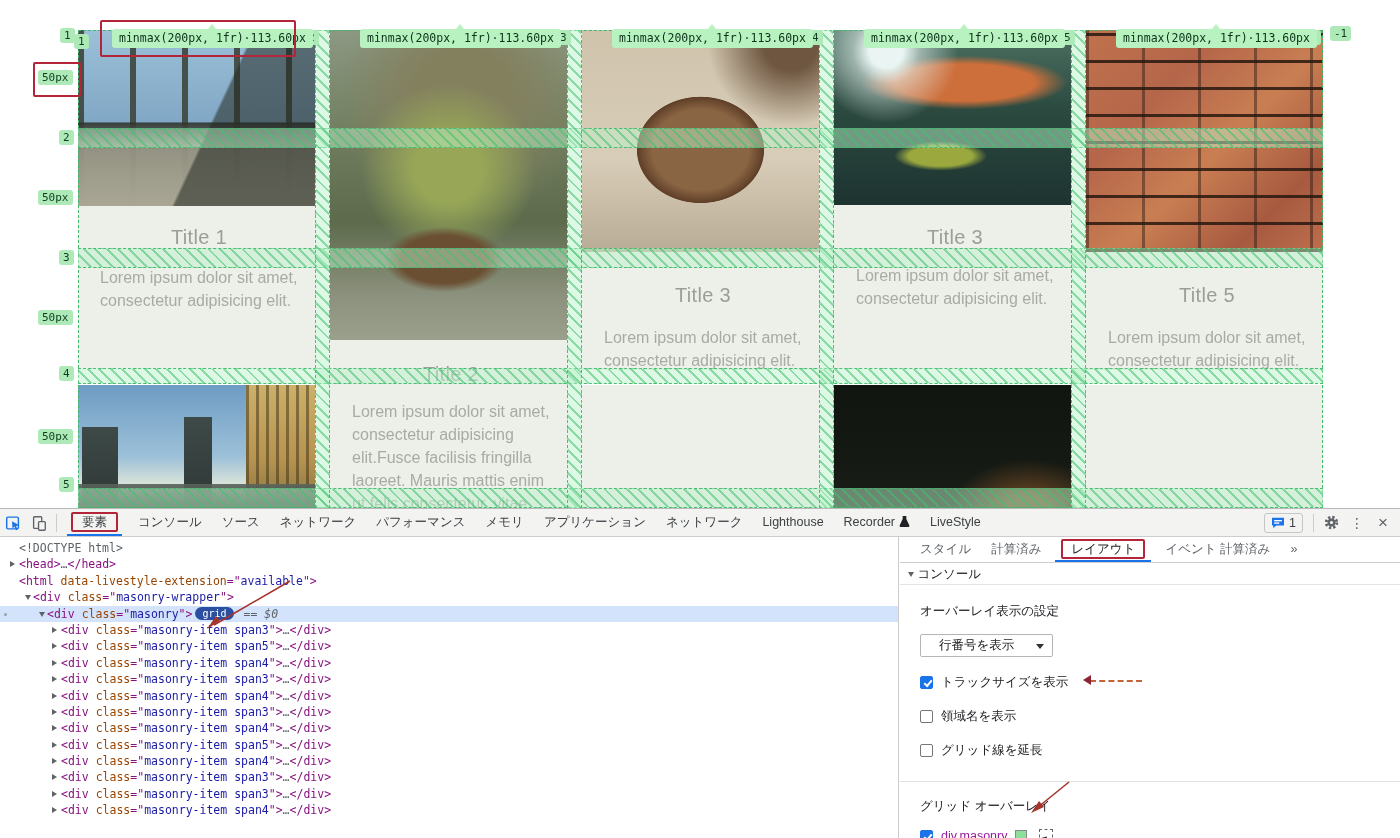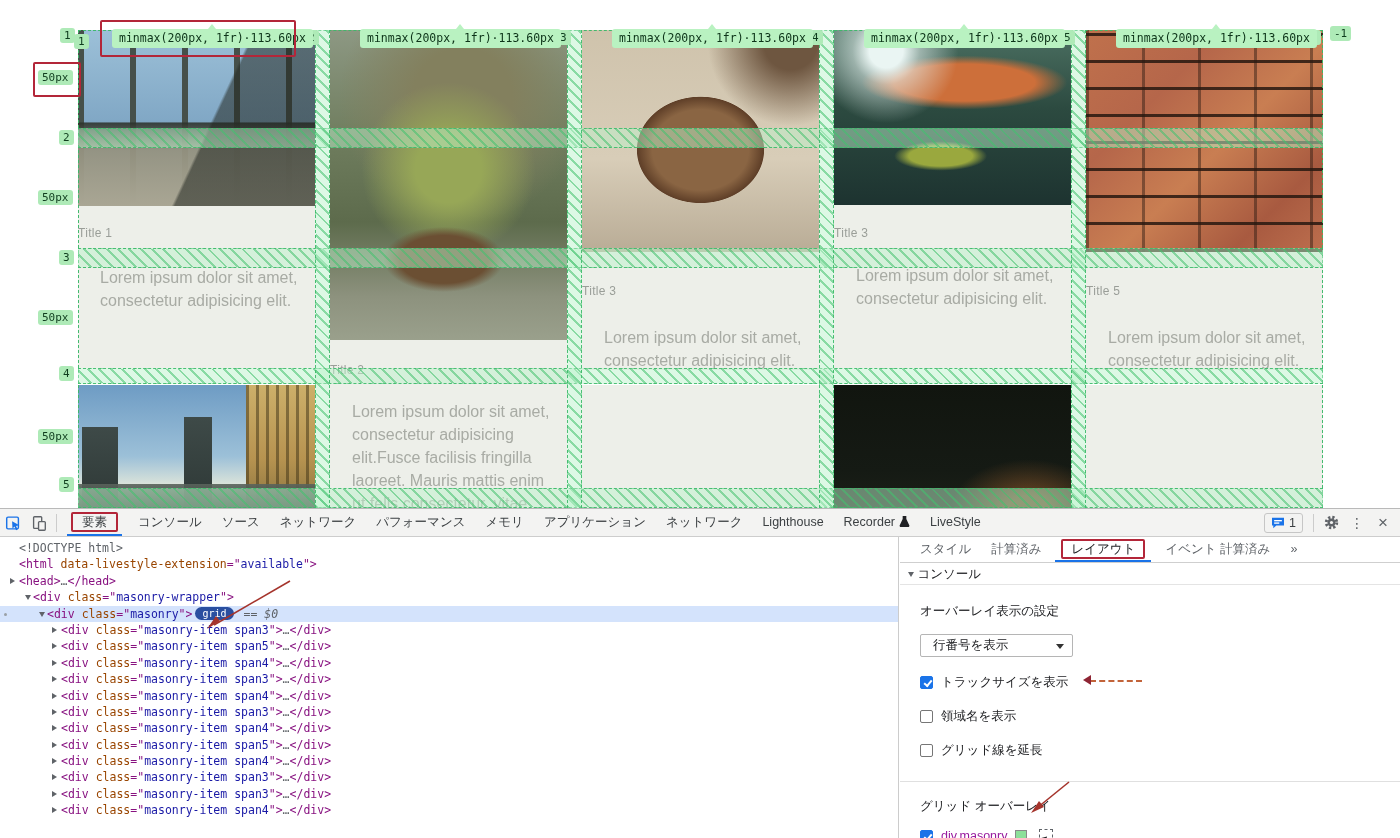--- a/index.html
+++ b/index.html
@@ -4,21 +4,21 @@
 <style>
   * { margin:0; padding:0; box-sizing:border-box; }
   html,body { width:1400px; height:838px; overflow:hidden; background:#fff;
               font-family:"Liberation Sans", sans-serif; }
   #stage { position:relative; width:1400px; height:838px; }
 
   
   #pagearea { position:absolute; left:0; top:0; width:1400px; height:508px; background:#fff; overflow:hidden; }
   .photo, .cardbg, .titletx, .bodytx { position:absolute; }
   .cardbg { background:#edefe9; }
-  .titletx { width:242px; text-align:left; font-size:12px; font-weight:500; color:#9a9e98; letter-spacing:.3px; }
+  .titletx { width:242px; text-align:center; font-size:20px; font-weight:500; color:#9a9e98; letter-spacing:.3px; }
   .bodytx { font-size:16px; line-height:23px; color:#a8aba4; }
 
   
   .ph-interior { background:
       linear-gradient(115deg, rgba(0,0,0,0) 55%, rgba(35,40,34,0.55) 56%),
       linear-gradient(180deg, rgba(0,0,0,0) 52%, rgba(45,50,44,0.88) 53%, rgba(148,146,128,0.95) 68%, #a9a694 100%),
       repeating-linear-gradient(90deg, #46504a 0 6px, rgba(0,0,0,0) 6px 52px),
       linear-gradient(180deg, #9cc0d8 0%, #7fa6c4 55%, #b4c4cc 100%); }
   .ph-garden { background:
       radial-gradient(ellipse 34% 14% at 48% 74%, #6b4f33 0 55%, rgba(0,0,0,0) 75%),
@@ -99,22 +99,22 @@
   
   #dt-right { position:absolute; left:900px; top:28px; width:500px; height:302px; background:#fff; }
   #rp-tabs { height:26px; border-bottom:1px solid #cfcfcf; display:flex; align-items:center; padding-left:10px; }
   .rtab { padding:0 10px; height:25px; line-height:25px; color:#5f6368; cursor:pointer; position:relative; white-space:nowrap; }
   .rtab.sel { color:#202124; }
   .rtab.sel::after { content:""; position:absolute; left:4px; right:4px; bottom:0; height:2.5px; background:#1a73e8; }
   .rtab .rb { border:2px solid #b32639; border-radius:2px; padding:1px 8px; }
   #rp-gridhdr { height:22px; line-height:22px; border-bottom:1px solid #e4e4e4; padding-left:8px; color:#202124; }
   #rp-body { padding:18px 0 0 20px; position:relative; color:#202124; }
   .rp-label { margin-bottom:14px; }
-  #rp-select { width:153px; height:23px; border:1px solid #b5b5b5; border-radius:2px; background:#fff;
-      display:flex; align-items:center; padding:0 12px; cursor:pointer; position:relative; }
+  #rp-select { width:133px; height:23px; border:1px solid #b5b5b5; border-radius:2px; background:#fff;
+      display:flex; align-items:center; padding:0 18px; cursor:pointer; position:relative; }
   #rp-select .caret { position:absolute; right:8px; top:9px; width:0; height:0;
       border-left:4px solid transparent; border-right:4px solid transparent; border-top:5px solid #333; }
   .cbrow { display:flex; align-items:center; gap:8px; margin-top:17px; position:relative; }
   .cb { width:13px; height:13px; border:1.5px solid #767676; border-radius:2px; background:#fff; position:relative; cursor:pointer; }
   .cb.on { background:#1a73e8; border-color:#1a73e8; }
   .cb.on::after { content:""; position:absolute; left:2.5px; top:3px; width:6px; height:3px;
       border-left:2px solid #fff; border-bottom:2px solid #fff; transform:rotate(-50deg); }
   #rp-div { border-top:1px solid #e0e0e0; margin:22px 0 0 -20px; width:500px; }
   .masonry-sel { color:#981a9e; }
   .swatch { width:12px; height:12px; background:#8de09a; border:1px solid #8a8a8a; display:inline-block; }
@@ -254,22 +254,22 @@
       <div class="tbicon">
           <span class="kebab">⋮</span>
         </div>
       <div class="tbicon" style="margin-right:4px">
           <span class="closex">×</span>
         </div>
     </div>
 
     <div id="dt-left">
         <div class="trow"><span style="display: inline-block; width: 8px;"></span><span class="tarrow"></span><span class="c-gray">&lt;!DOCTYPE html&gt;</span></div>
+        <div class="trow"><span style="display: inline-block; width: 8px;"></span><span class="tarrow"><span class="tri-r"></span></span><span class="c-p">&lt;</span><span class="c-tag">head</span><span class="c-p">&gt;</span><span class="c-gray">…</span><span class="c-p">&lt;/</span><span class="c-tag">head</span><span class="c-p">&gt;</span></div>
         <div class="trow"><span style="display: inline-block; width: 8px;"></span><span class="tarrow"></span><span class="c-p">&lt;</span><span class="c-tag">html</span><span class="c-attr"> data-livestyle-extension</span><span class="c-p">="</span><span class="c-val">available</span><span class="c-p">"&gt;</span></div>
-        <div class="trow"><span style="display: inline-block; width: 8px;"></span><span class="tarrow"><span class="tri-r"></span></span><span class="c-p">&lt;</span><span class="c-tag">head</span><span class="c-p">&gt;</span><span class="c-gray">…</span><span class="c-p">&lt;/</span><span class="c-tag">head</span><span class="c-p">&gt;</span></div>
         <div class="trow"><span style="display: inline-block; width: 22px;"></span><span class="tarrow"><span class="tri-d"></span></span><span class="c-p">&lt;</span><span class="c-tag">div</span><span class="c-attr"> class</span><span class="c-p">="</span><span class="c-val">masonry-wrapper</span><span class="c-p">"&gt;</span></div>
         <div class="trow sel"><span class="seldot" style="top: 7px;"></span><span style="display: inline-block; width: 36px;"></span><span class="tarrow"><span class="tri-d"></span></span><span class="c-p">&lt;</span><span class="c-tag">div</span><span class="c-attr"> class</span><span class="c-p">="</span><span class="c-val">masonry</span><span class="c-p">"&gt;</span><span class="gridbadge">grid</span><span class="eqvar"> == <i>$0</i></span></div>
         <div class="trow"><span style="display: inline-block; width: 50px;"></span><span class="tarrow"><span class="tri-r"></span></span><span class="c-p">&lt;</span><span class="c-tag">div</span><span class="c-attr"> class</span><span class="c-p">="</span><span class="c-val">masonry-item span3</span><span class="c-p">"&gt;</span><span class="c-gray">…</span><span class="c-p">&lt;/</span><span class="c-tag">div</span><span class="c-p">&gt;</span></div>
         <div class="trow"><span style="display: inline-block; width: 50px;"></span><span class="tarrow"><span class="tri-r"></span></span><span class="c-p">&lt;</span><span class="c-tag">div</span><span class="c-attr"> class</span><span class="c-p">="</span><span class="c-val">masonry-item span5</span><span class="c-p">"&gt;</span><span class="c-gray">…</span><span class="c-p">&lt;/</span><span class="c-tag">div</span><span class="c-p">&gt;</span></div>
         <div class="trow"><span style="display: inline-block; width: 50px;"></span><span class="tarrow"><span class="tri-r"></span></span><span class="c-p">&lt;</span><span class="c-tag">div</span><span class="c-attr"> class</span><span class="c-p">="</span><span class="c-val">masonry-item span4</span><span class="c-p">"&gt;</span><span class="c-gray">…</span><span class="c-p">&lt;/</span><span class="c-tag">div</span><span class="c-p">&gt;</span></div>
         <div class="trow"><span style="display: inline-block; width: 50px;"></span><span class="tarrow"><span class="tri-r"></span></span><span class="c-p">&lt;</span><span class="c-tag">div</span><span class="c-attr"> class</span><span class="c-p">="</span><span class="c-val">masonry-item span3</span><span class="c-p">"&gt;</span><span class="c-gray">…</span><span class="c-p">&lt;/</span><span class="c-tag">div</span><span class="c-p">&gt;</span></div>
         <div class="trow"><span style="display: inline-block; width: 50px;"></span><span class="tarrow"><span class="tri-r"></span></span><span class="c-p">&lt;</span><span class="c-tag">div</span><span class="c-attr"> class</span><span class="c-p">="</span><span class="c-val">masonry-item span4</span><span class="c-p">"&gt;</span><span class="c-gray">…</span><span class="c-p">&lt;/</span><span class="c-tag">div</span><span class="c-p">&gt;</span></div>
         <div class="trow"><span style="display: inline-block; width: 50px;"></span><span class="tarrow"><span class="tri-r"></span></span><span class="c-p">&lt;</span><span class="c-tag">div</span><span class="c-attr"> class</span><span class="c-p">="</span><span class="c-val">masonry-item span3</span><span class="c-p">"&gt;</span><span class="c-gray">…</span><span class="c-p">&lt;/</span><span class="c-tag">div</span><span class="c-p">&gt;</span></div>
         <div class="trow"><span style="display: inline-block; width: 50px;"></span><span class="tarrow"><span class="tri-r"></span></span><span class="c-p">&lt;</span><span class="c-tag">div</span><span class="c-attr"> class</span><span class="c-p">="</span><span class="c-val">masonry-item span4</span><span class="c-p">"&gt;</span><span class="c-gray">…</span><span class="c-p">&lt;/</span><span class="c-tag">div</span><span class="c-p">&gt;</span></div>
         <div class="trow"><span style="display: inline-block; width: 50px;"></span><span class="tarrow"><span class="tri-r"></span></span><span class="c-p">&lt;</span><span class="c-tag">div</span><span class="c-attr"> class</span><span class="c-p">="</span><span class="c-val">masonry-item span5</span><span class="c-p">"&gt;</span><span class="c-gray">…</span><span class="c-p">&lt;/</span><span class="c-tag">div</span><span class="c-p">&gt;</span></div>

